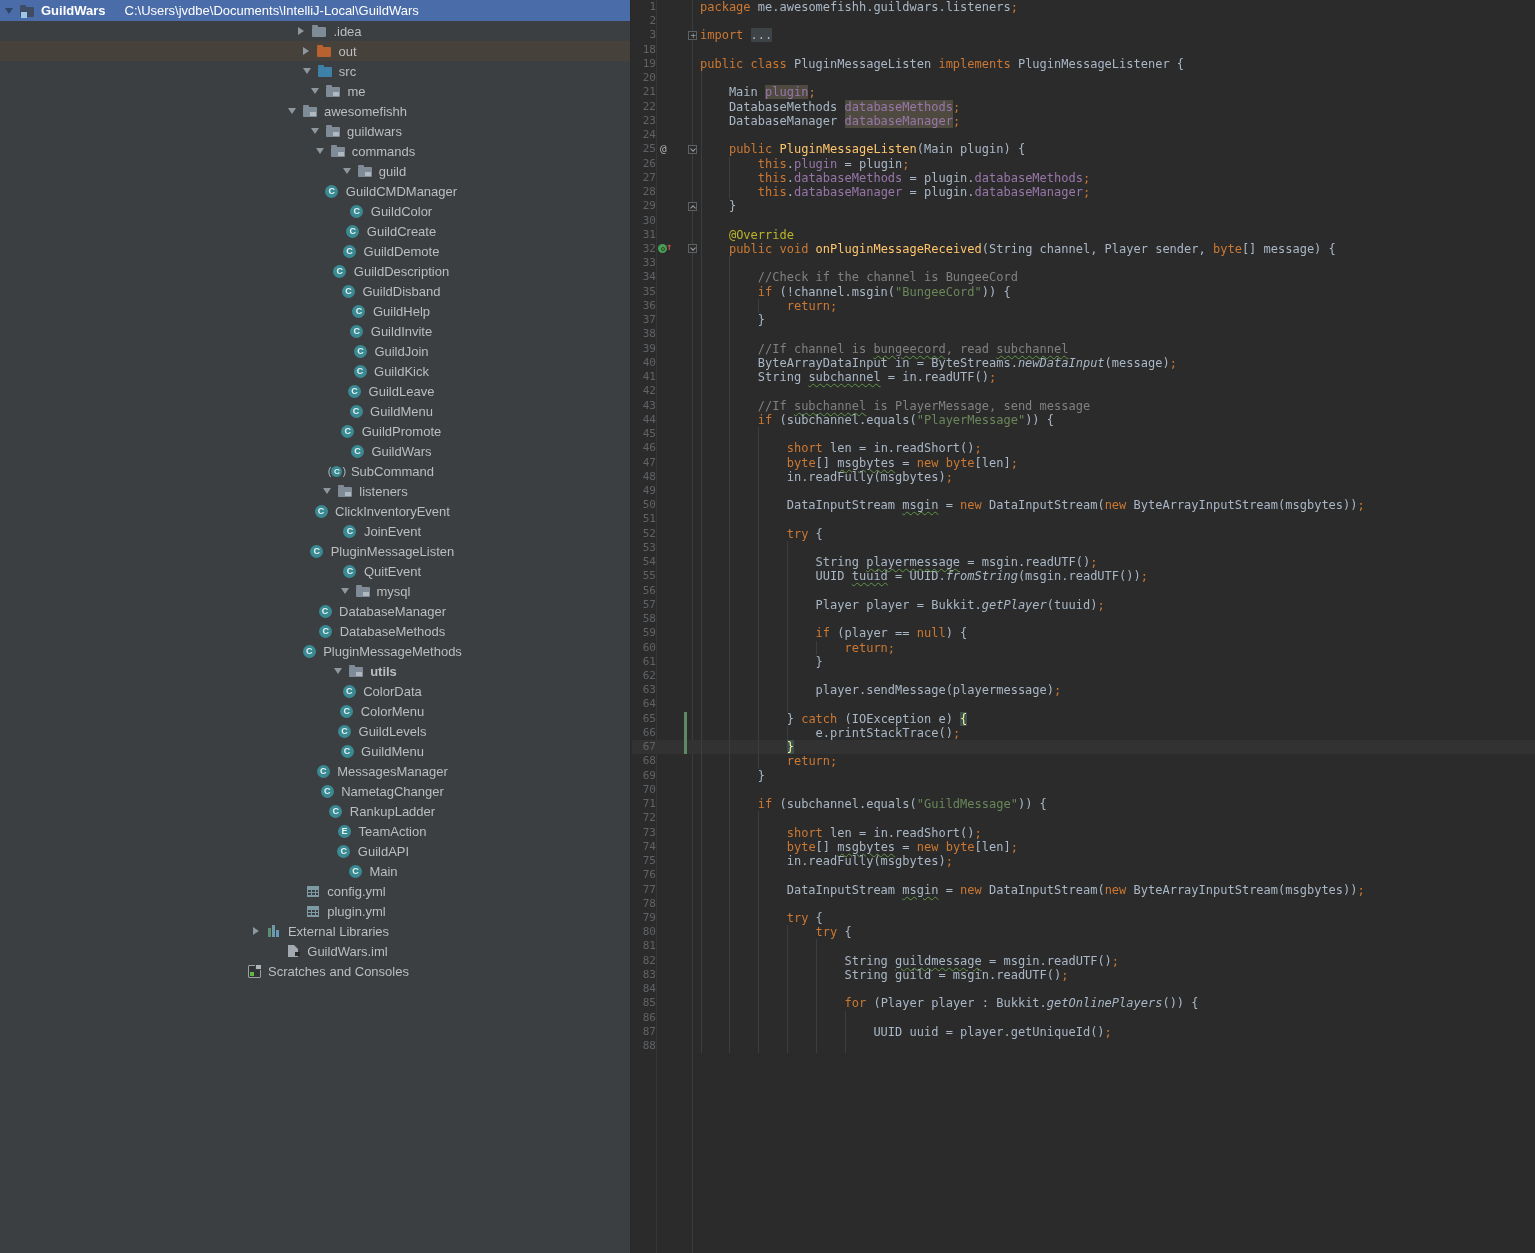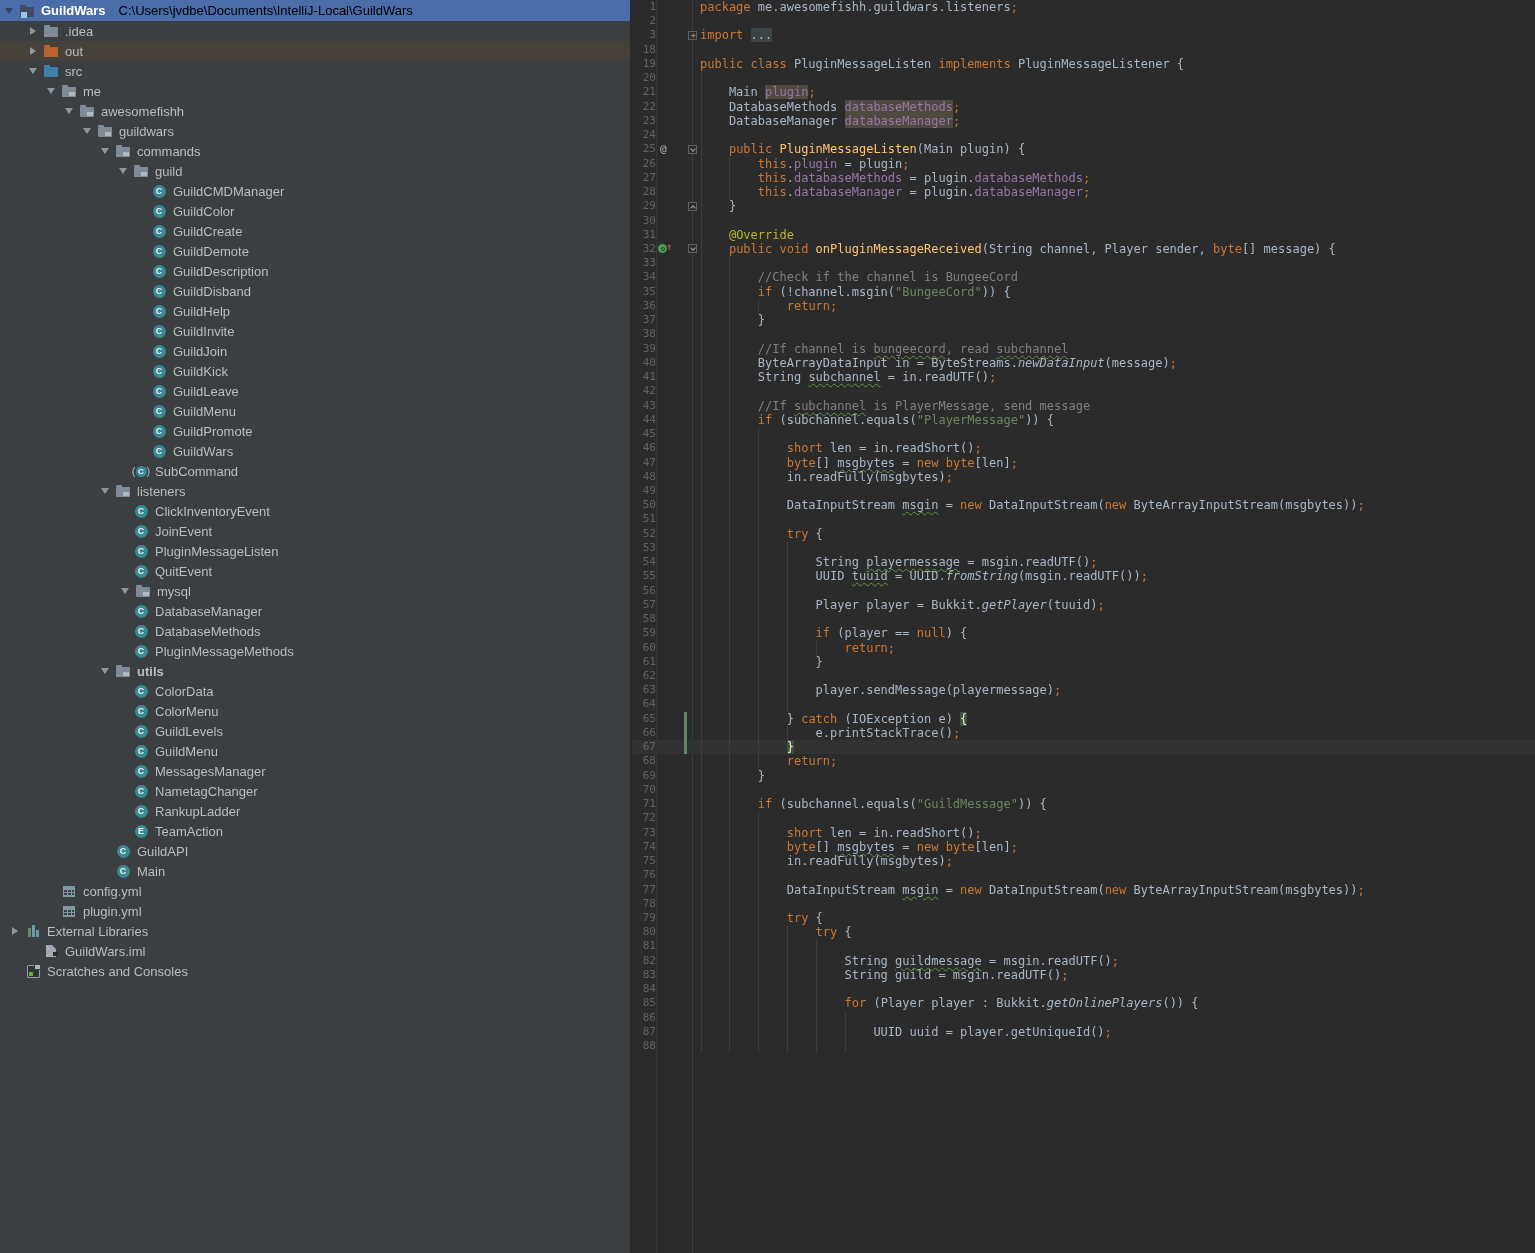--- a/index.html
+++ b/index.html
@@ -1,25 +1,25 @@
 <!DOCTYPE html>
 <html><head>
 <meta charset="utf-8">
 <style>
   html,body{margin:0;padding:0;background:#2B2B2B;width:1535px;height:1253px;overflow:hidden;}
   #app{position:relative;width:1535px;height:1253px;font-family:"Liberation Sans",sans-serif;}
 
   
   #tree-panel{position:absolute;left:0;top:0;width:631px;height:1253px;background:#3C3F41;border-right:1px solid #282828;box-sizing:border-box;overflow:hidden;}
-  .trow{height:20px;display:flex;align-items:center;position:relative;color:#BBBDBF;font-size:13px;white-space:nowrap;}
+  .trow{height:20px;display:flex;align-items:center;position:relative;color:#BBBDBF;font-size:13px;white-space:nowrap;justify-content:center;}
   .trow.hl{background:#46413A;}
   .trow .lbl{margin-left:5px;}
   #proj-row{height:21px;background:#4A6CA8;display:flex;align-items:center;color:#FFFFFF;font-size:13px;}
   #proj-row .pname{font-weight:bold;margin-left:5px;}
-  #proj-row .ppath{color:#000000;margin-left:13px;}
+  #proj-row .ppath{color:#ffffff;margin-left:19px;}
   .arrow{width:18px;display:inline-flex;justify-content:center;align-items:center;flex:none;}
   .tri-e{width:0;height:0;border-left:4.5px solid transparent;border-right:4.5px solid transparent;border-top:6px solid #8E979E;}
   .tri-c{width:0;height:0;border-top:4.5px solid transparent;border-bottom:4.5px solid transparent;border-left:6px solid #8E979E;}
   .tri-dark{border-top-color:#2E4468;}
   .icn{width:18px;height:16px;display:inline-flex;justify-content:center;align-items:center;flex:none;position:relative;}
   .folder{width:14px;height:10px;border-radius:1px;position:relative;margin-top:2px;}
   .folder::before{content:"";position:absolute;top:-2px;left:0;width:6px;height:2px;border-radius:1px 1px 0 0;background:inherit;}
   .f-plain{background:#7F8B96;}
   .f-out{background:#B9622F;}
   .f-src{background:#3E81A8;}

